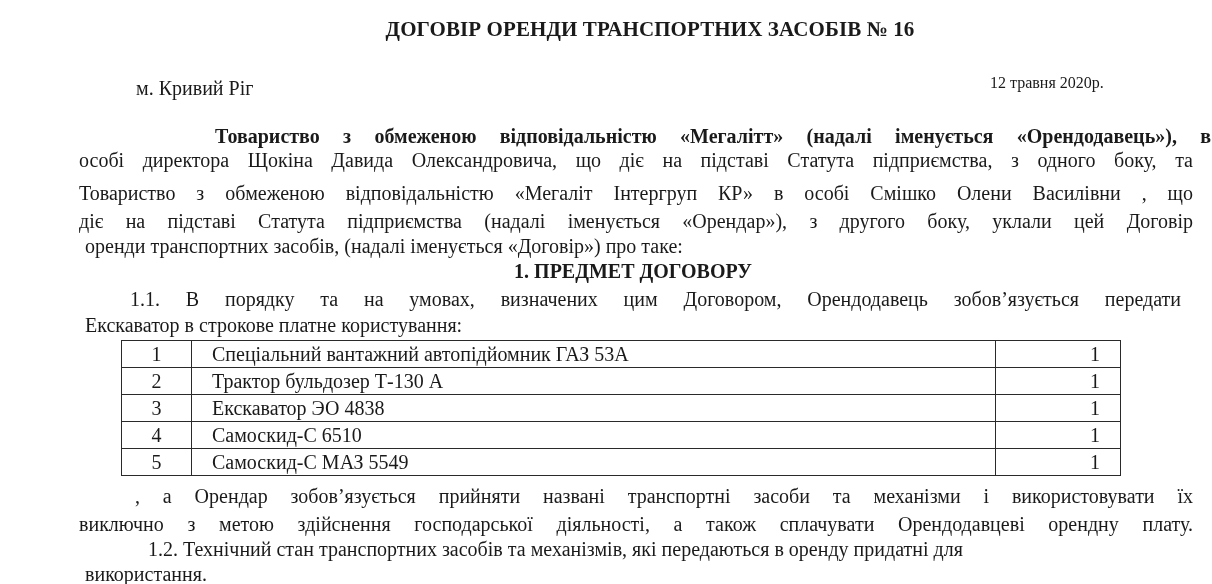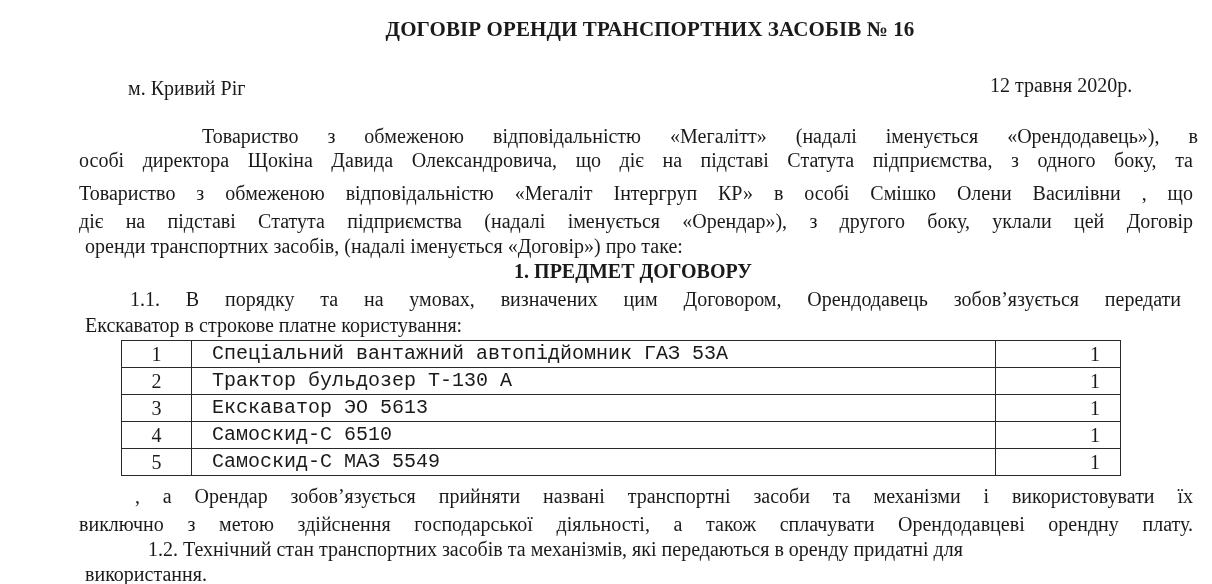--- a/index.html
+++ b/index.html
@@ -17,22 +17,22 @@
       font-size: 20px;
     }
     .abs { position: absolute; white-space: nowrap; }
     .title {
       left: 0; width: 1300px; top: 17px;
       text-align: center;
       font-weight: bold;
       font-size: 21px;
       letter-spacing: 0.1px;
     }
-    .city { left: 128px; top: 77px; font-size: 20px; }
-    .date { left: 990px; top: 74px; font-size: 20px; font-family: Liberation Serif, serif; }
+    .city { left: 136px; top: 77px; font-size: 20px; }
+    .date { left: 990px; top: 74px; font-size: 16px; font-family: Liberation Serif, serif; }
     .line {
       left: 79px;
       width: 1114px;
       text-align: justify;
       text-align-last: justify;
       font-size: 20px;
       line-height: 24px;
     }
     .line.last { text-align-last: left; margin-left: 6px; }
     .section-heading {
@@ -47,35 +47,35 @@
       border-collapse: collapse;
       font-size: 20px;
     }
     table.items td {
       border: 1.5px solid #2a2a2a;
       height: 26px;
       padding: 0;
       line-height: 26px;
     }
     td.num { width: 69px; text-align: center; }
-    td.name { padding-left: 20px !important; font-family: Liberation Mono, monospace; }
+    td.name { padding-left: 20px !important; }
     td.qty { width: 104px; text-align: right; padding-right: 20px !important; }
   </style>
 </head>
 <body>
 
 <div>
 
   <div class="abs title">ДОГОВІР ОРЕНДИ ТРАНСПОРТНИХ ЗАСОБІВ  № 16</div>
 
   <div class="abs city">м. Кривий Ріг</div>
   <div class="abs date">12 травня  2020р.</div>
 
   <div>
-    <div class="abs line" style="left:202px; width:996px; top:124px;">Товариство з обмеженою відповідальністю «Мегалітт» (надалі іменується «Орендодавець»), в</div>
+    <div class="abs line" style="left:215px; width:996px; top:124px;font-weight:bold;">Товариство з обмеженою відповідальністю «Мегалітт» (надалі іменується «Орендодавець»), в</div>
     <div class="abs line" style="top:148px;">особі директора Щокіна Давида Олександровича, що діє на підставі Статута підприємства, з одного боку, та</div>
     <div class="abs line" style="top:181px;">Товариство з обмеженою відповідальністю «Мегаліт Інтергруп КР» в особі  Смішко Олени Василівни  , що</div>
     <div class="abs line" style="top:209px;">діє на підставі Статута підприємства (надалі іменується «Орендар»), з другого боку, уклали цей Договір</div>
     <div class="abs line last" style="top:234px;">оренди  транспортних засобів, (надалі іменується «Договір») про таке:</div>
   </div>
 
   <div class="abs section-heading">1. ПРЕДМЕТ ДОГОВОРУ</div>
 
   <div>
     <div class="abs line" style="left:130px; width:1051px; top:287px;">1.1. В порядку та на умовах, визначених цим Договором, Орендодавець зобов’язується передати</div>
@@ -89,21 +89,21 @@
         <td class="name">Спеціальний вантажний автопідйомник ГАЗ 53А</td>
         <td class="qty">1</td>
       </tr>
       <tr>
         <td class="num">2</td>
         <td class="name">Трактор бульдозер Т-130 А</td>
         <td class="qty">1</td>
       </tr>
       <tr>
         <td class="num">3</td>
-        <td class="name">Екскаватор ЭО 5613</td>
+        <td class="name">Екскаватор ЭО 4838</td>
         <td class="qty">1</td>
       </tr>
       <tr>
         <td class="num">4</td>
         <td class="name">Самоскид-С  6510</td>
         <td class="qty">1</td>
       </tr>
       <tr>
         <td class="num">5</td>
         <td class="name">Самоскид-С  МАЗ 5549</td>

